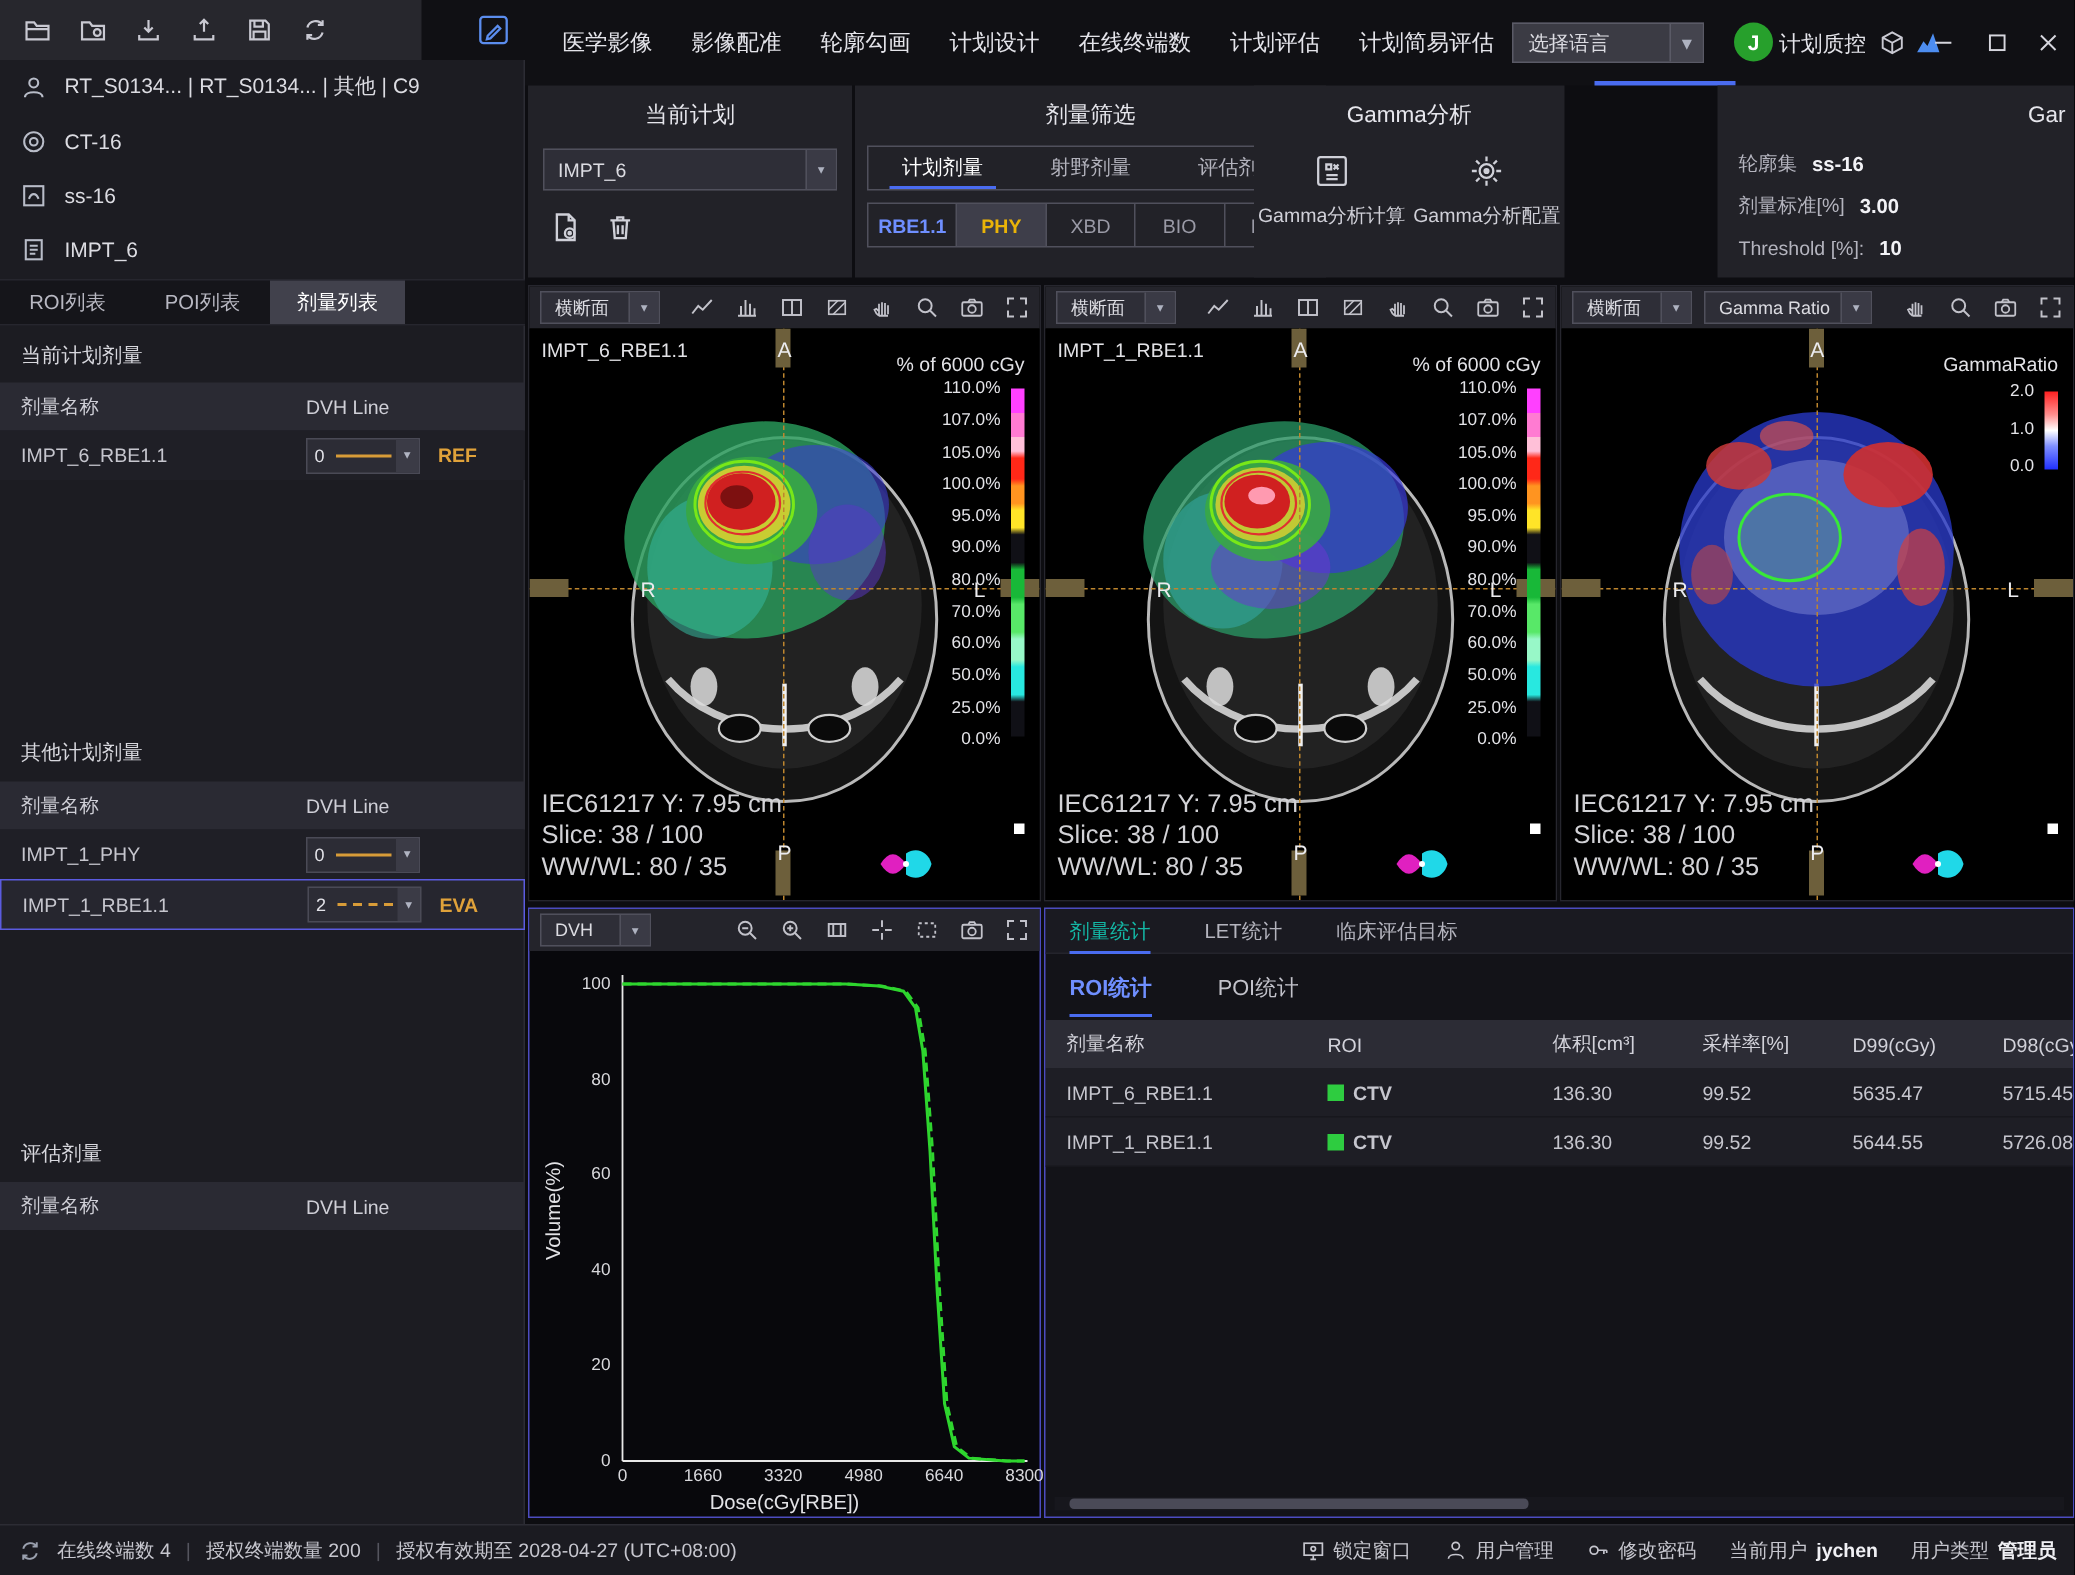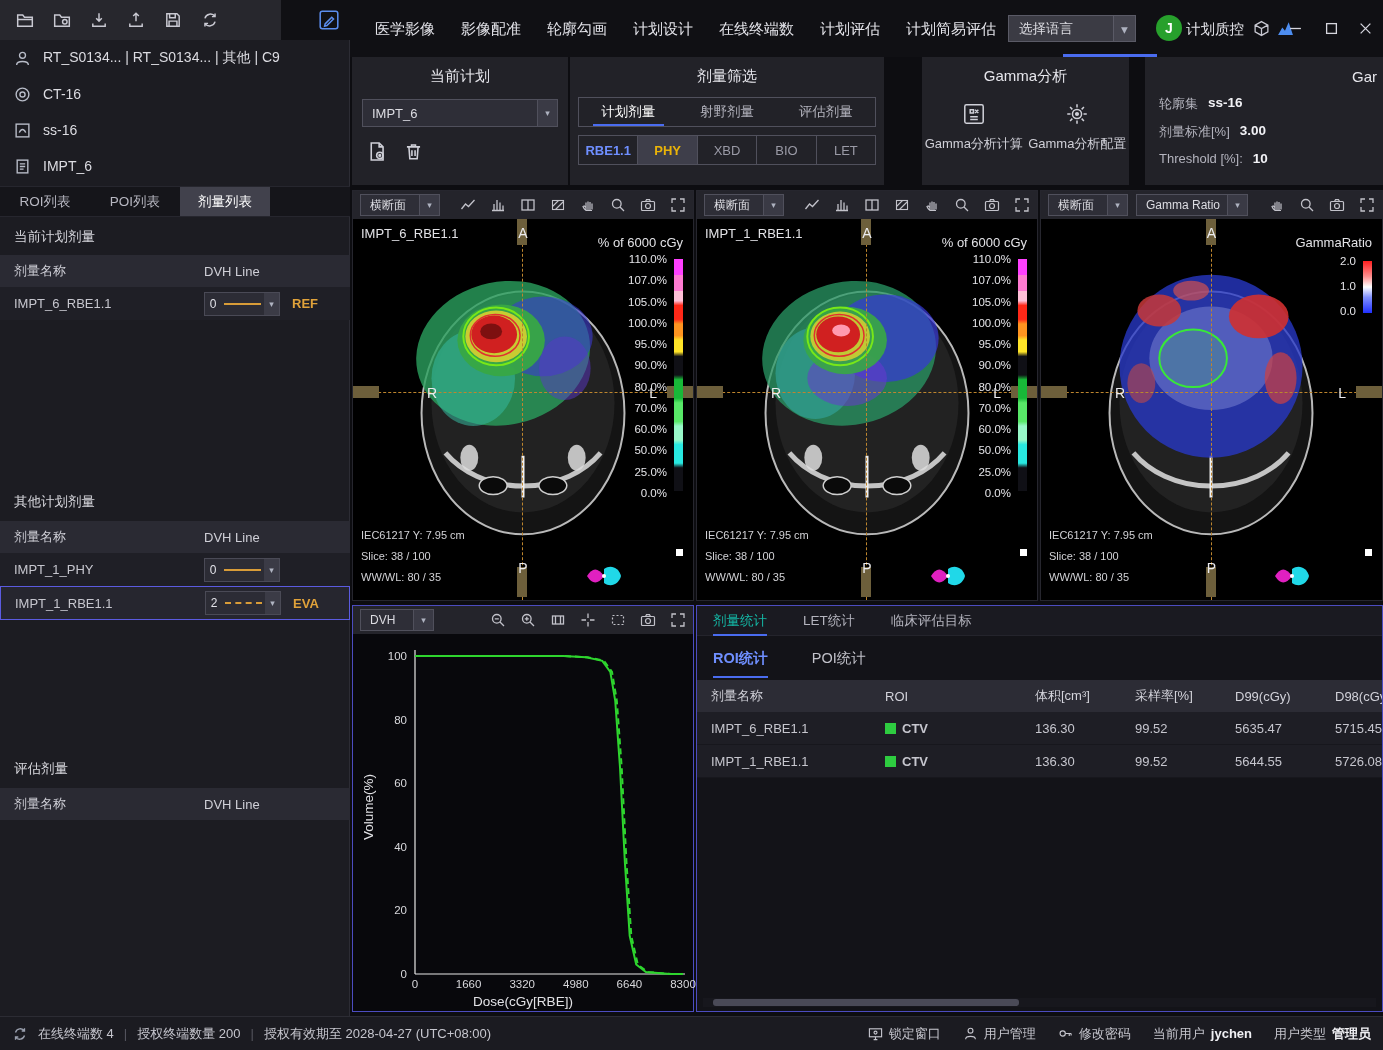--- a/index.html
+++ b/index.html
@@ -46,30 +46,30 @@
 .seg-tabs{display:flex;border:1px solid #50505c}
 .seg-tab{flex:1;display:flex;align-items:center;justify-content:center;font-size:13.5px;color:#b2b2bc;position:relative}
 .seg-tab.active{color:#fff}
 .seg-tab.active::after{content:"";position:absolute;left:14px;right:14px;bottom:0;height:2px;background:#4a6cf0}
 .seg-btns{display:flex;border:1px solid #50505c}
 .seg-btn{flex:1;display:flex;align-items:center;justify-content:center;font-size:13px;color:#9a9aa6;border-right:1px solid #50505c}
 .seg-btn:last-child{border-right:none}
 .seg-btn.blue{color:#6f8fff;font-weight:bold}
 .seg-btn.on{background:#3e3e4a;color:#eab308;font-weight:bold}
 .icon-btn{display:flex;flex-direction:column;align-items:center;gap:8px;color:#d0d0d8;font-size:13px}
-.param-row{display:flex;align-items:flex-start;padding-left:14px;font-size:13px;color:#b4b4be;height:28px}
+.param-row{display:flex;align-items:center;padding-left:14px;font-size:13px;color:#b4b4be;height:28px}
 .param-row b{color:#f2f2f6;margin-left:10px;font-size:13.5px}
 
 .viewport{background:#000;border:1px solid #26262e}
 .vp-head{height:28px;background:#24242b;display:flex;align-items:center;padding:0 7px;gap:8px}
 .vp-icons{display:flex;align-items:center;gap:14px;margin-left:auto;color:#c2c2ca}
 .vp-body{position:relative;background:#000;overflow:hidden;height:381px}
 .vp-label{position:absolute;font-size:13px;color:#e2e2e6}
 .orient{position:absolute;font-size:14px;color:#ececf0}
-.vp-info{position:absolute;font-size:11px;color:#d2d2d6;line-height:21px}
+.vp-info{position:absolute;font-size:17px;color:#d2d2d6;line-height:21px}
 .dosebar{position:absolute;width:9px;background:linear-gradient(180deg,#ff40ff 0%,#ff40ff 7%,#ff7bd2 7%,#ff7bd2 14%,#ffc0d8 14%,#ffc0d8 18%,#ff2818 20%,#ff2818 26%,#ff9420 28%,#ff9420 33%,#ffe428 35%,#ffe428 40%,#101016 42%,#101016 50%,#18b838 52%,#18b838 60%,#58e868 62%,#58e868 70%,#98f8c8 72%,#98f8c8 78%,#28e8e0 80%,#28e8e0 88%,#101016 90%,#101016 100%)}
 .gammabar{position:absolute;width:9px;background:linear-gradient(180deg,#ff2020 0%,#ff9090 30%,#ffffff 50%,#8090ff 70%,#2030ff 100%)}
 .scale-col{position:absolute;display:flex;flex-direction:column;justify-content:space-between;align-items:flex-end;font-size:11.5px;color:#e4e4e8}
 .handle{position:absolute;background:#6d5f3b}
 .xline{position:absolute;border-top:1px dashed #bd852e;left:0;right:0}
 .yline{position:absolute;border-left:1px dashed #bd852e;top:0;bottom:0}
 
 .dvh-panel{background:#08080c;border:1px solid #4c4cc0}
 .plot{position:relative;height:379px}
 .xtick{position:absolute;top:344px;transform:translateX(-50%);font-size:11.5px;color:#d8d8dc}
@@ -319,21 +319,21 @@
     </div>
     <div class="seg-btns" style="margin:8px 8px 0;height:30px">
       <div class="seg-btn blue">RBE1.1</div>
       <div class="seg-btn on">PHY</div>
       <div class="seg-btn">XBD</div>
       <div class="seg-btn">BIO</div>
       <div class="seg-btn">LET</div>
     </div>
   </div>
 
-  <div class="abs panel" style="left:922px;top:57px;width:207px;height:128px">
+  <div class="abs panel" style="left:836px;top:57px;width:207px;height:128px">
     <div class="panel-title">Gamma分析</div>
     <div style="display:flex;justify-content:space-around;padding-top:6px">
       <div class="icon-btn">
         <svg width="26" height="26" viewBox="0 0 24 24" fill="none" stroke="#cfd0d8" stroke-width="1.4">
             <rect x="3.5" y="3.5" width="17" height="17" rx="1.5"></rect>
             <path d="M8.5,8h3v3h-3z M13,8l3,3 M16,8l-3,3 M8.5,14.5h7 M8.5,17h7"></path>
           </svg>
         <span>Gamma分析计算</span>
       </div>
       <div class="icon-btn">

